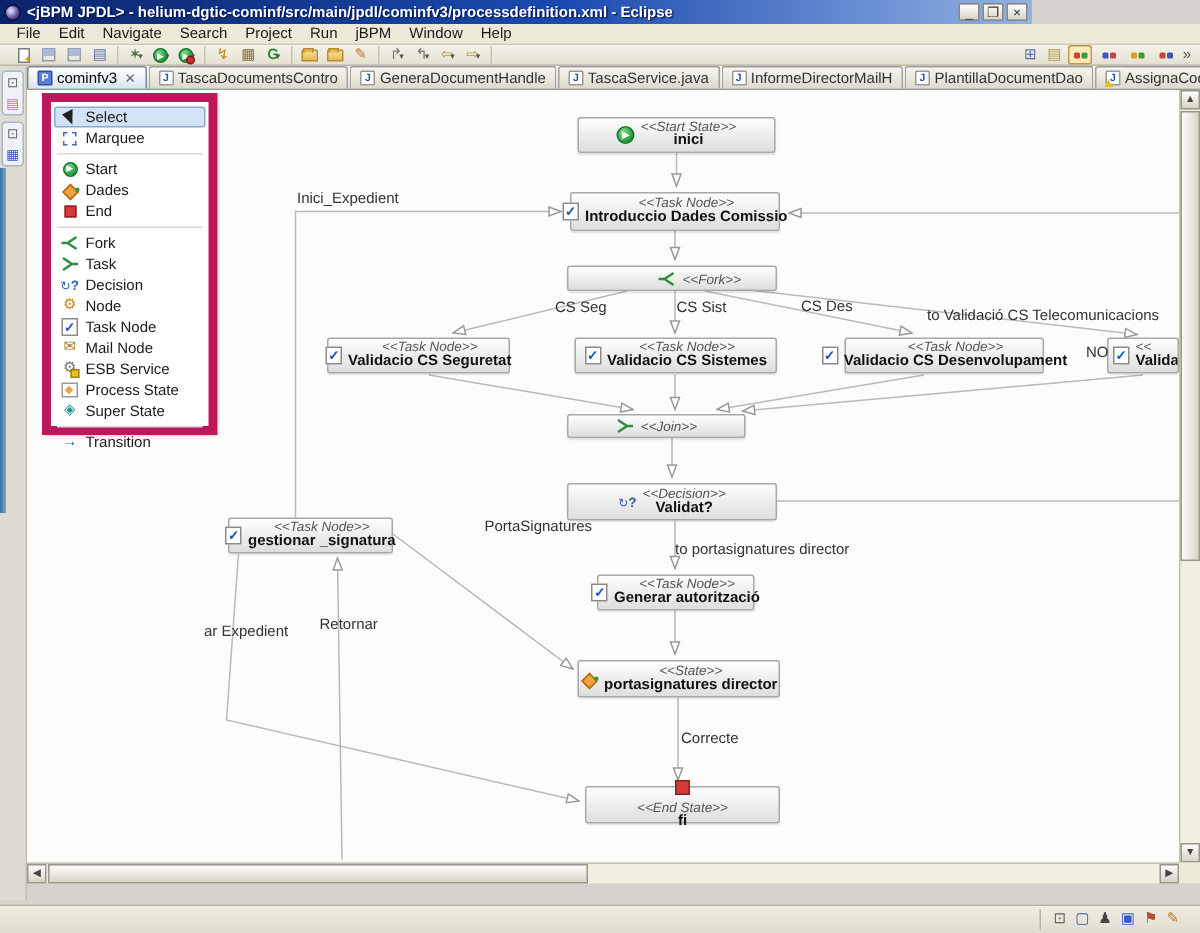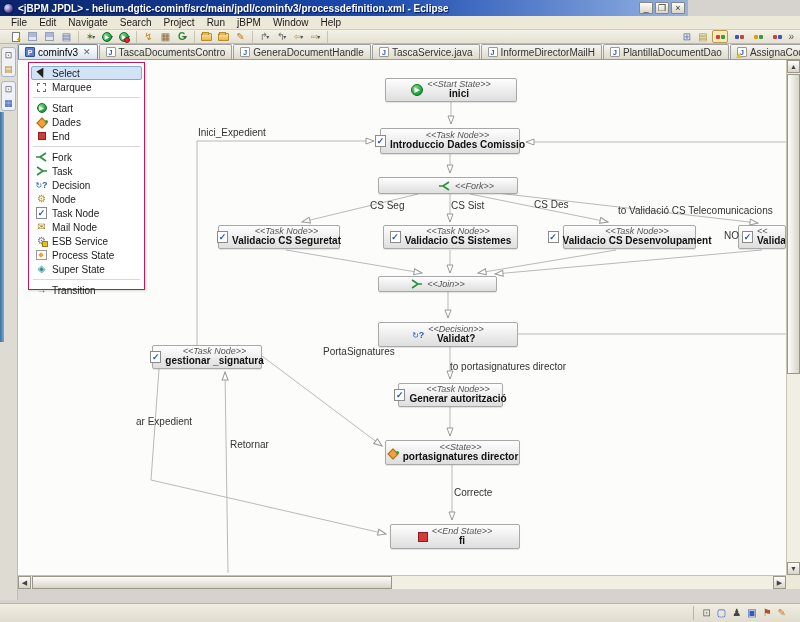--- a/index.html
+++ b/index.html
@@ -92,21 +92,21 @@
     border-bottom:5px solid #e8c020; }
   .tclose { font-size:9px; color:#666; margin-left:2px; }
 
   
   .canvas { position:absolute; left:18px; top:60px; width:768px; height:515px;
     background:#fcfcfb; overflow:hidden; }
   svg.edges { position:absolute; left:0; top:0; }
 
   
   .palette { position:absolute; left:10px; top:2px; width:117px; height:228px;
-    background:#fff; border:1px solid #be185d; box-shadow:1px 1px 2px rgba(0,0,0,.15);
+    background:#fff; border:6px solid #be185d; box-shadow:1px 1px 2px rgba(0,0,0,.15);
     padding:3px 2px; z-index:5; }
   .pitem { display:flex; align-items:center; gap:4px; height:14px; padding:0 3px;
     border:1px solid transparent; font-size:10px; color:#1a1a1a; }
   .pitem.selected { background:#d2e3f6; border-color:#89a8cc; border-radius:2px; }
   .psep { height:1px; background:#d8d8d8; margin:3px 2px; }
   .pi { width:13px; height:12px; display:inline-flex; align-items:center;
     justify-content:center; flex:0 0 auto; font-size:10px; line-height:1; }
   .cursor-shape { width:0; height:0; border-left:3px solid transparent;
     border-right:5px solid transparent; border-top:9px solid #222;
     transform:rotate(-28deg); }
@@ -587,39 +587,39 @@
     <div class="node" style="left:367px; top:380px; width:135px; height:25px;">
       <span class="nicon">
           <span class="i-state"></span>
         </span>
       <span class="ntext">
           <span class="stype">&lt;&lt;State&gt;&gt;</span>
           <span class="nname">portasignatures director</span>
         </span>
     </div>
 
-    <div class="node" style="left:372px; top:464px; width:130px; height:25px;">
+    <div class="node" style="left:372px; top:464px; width:130px; height:25px;flex-direction:column;">
       <span class="nicon">
           <span class="i-end" style="width:10px;height:10px;"></span>
         </span>
       <span class="ntext">
           <span class="stype">&lt;&lt;End State&gt;&gt;</span>
           <span class="nname">fi</span>
         </span>
     </div>
 
     <span class="elabel" style="left:180px; top:67px;">Inici_Expedient</span>
     <span class="elabel" style="left:352px; top:140px;">CS Seg</span>
     <span class="elabel" style="left:433px; top:140px;">CS Sist</span>
     <span class="elabel" style="left:516px; top:139px;">CS Des</span>
     <span class="elabel" style="left:600px; top:145px;">to Validació CS Telecomunicacions</span>
     <span class="elabel" style="left:706px; top:170px;">NO</span>
     <span class="elabel" style="left:305px; top:286px;">PortaSignatures</span>
     <span class="elabel" style="left:432px; top:301px;">to portasignatures director</span>
-    <span class="elabel" style="left:212px; top:351px;margin-top:28px;">Retornar</span>
+    <span class="elabel" style="left:195px; top:351px;">Retornar</span>
     <span class="elabel" style="left:118px; top:356px;">ar Expedient</span>
     <span class="elabel" style="left:436px; top:427px;">Correcte</span>
   </div>
 
   <div class="vscroll">
     <span class="arrow" style="left:0; top:0;">▲</span>
     <span class="vthumb"></span>
     <span class="arrow" style="left:0; bottom:0;">▼</span>
   </div>
   <div class="hscroll">

